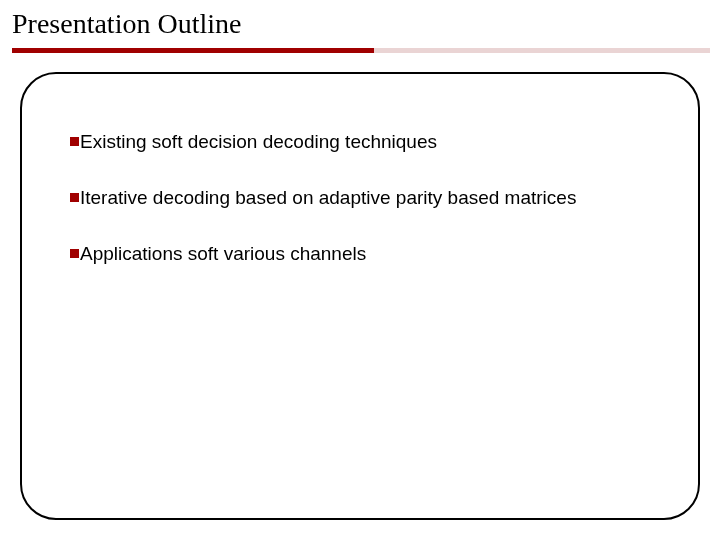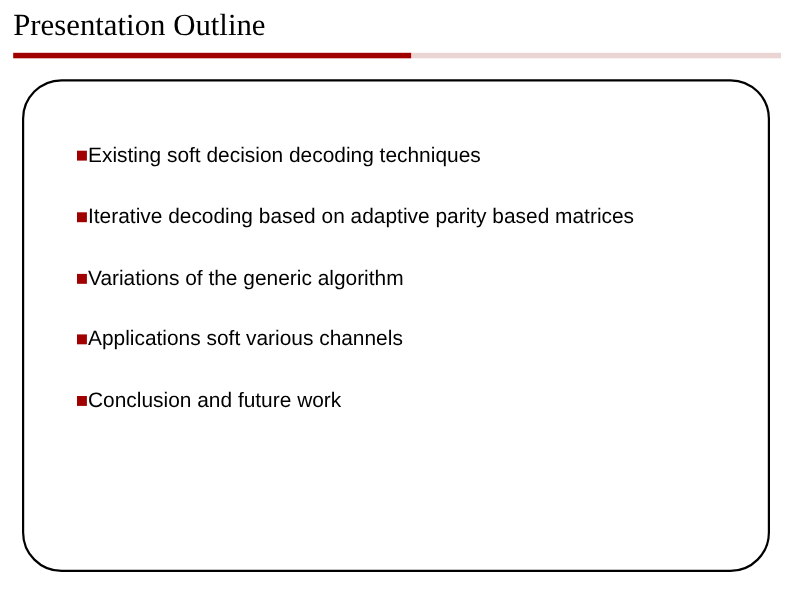--- a/index.html
+++ b/index.html
@@ -86,24 +86,16 @@
     <div class="item">
       <div class="bullet"></div>
       <div class="item-text">Existing soft decision decoding techniques</div>
     </div>
     <div class="item">
       <div class="bullet"></div>
       <div class="item-text">Iterative decoding based on adaptive parity based matrices</div>
     </div>
     <div class="item">
       <div class="bullet"></div>
-      <div class="item-text">Variations of the generic algorithm</div>
-    </div>
-    <div class="item">
-      <div class="bullet"></div>
       <div class="item-text">Applications soft various channels</div>
-    </div>
-    <div class="item">
-      <div class="bullet"></div>
-      <div class="item-text">Conclusion and future work</div>
     </div>
   </div>
 </div>
 
 </body></html>

